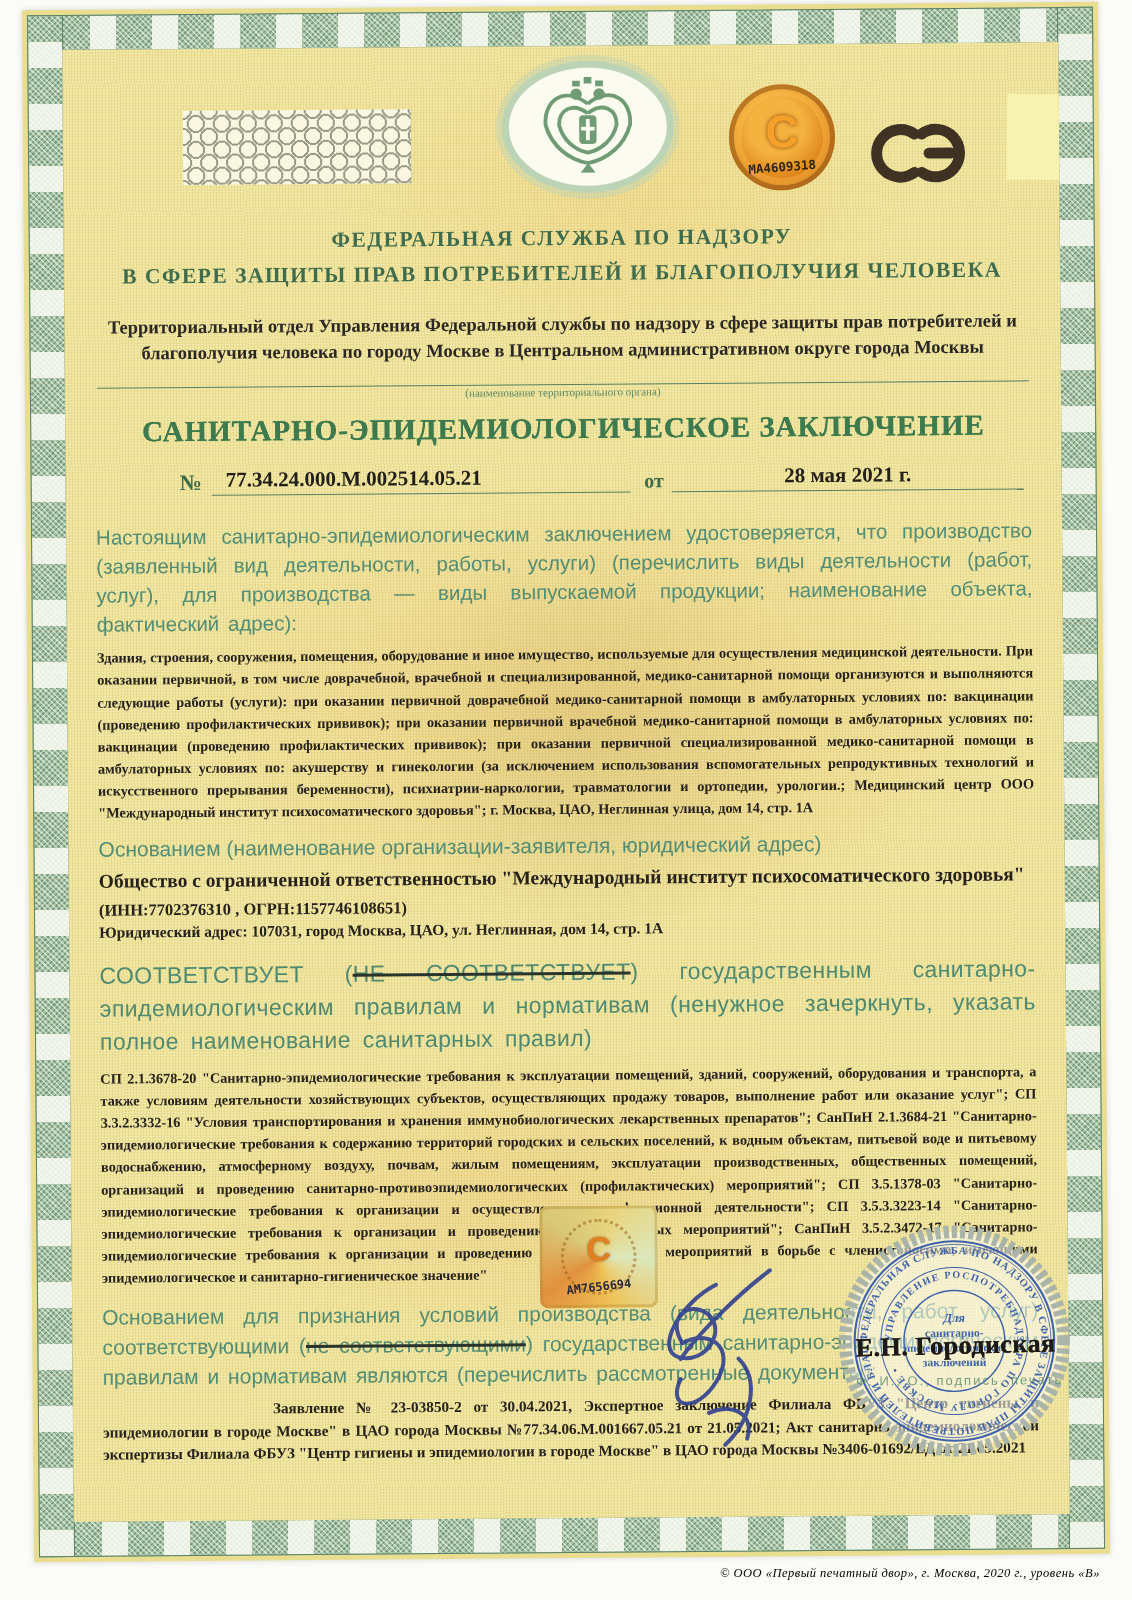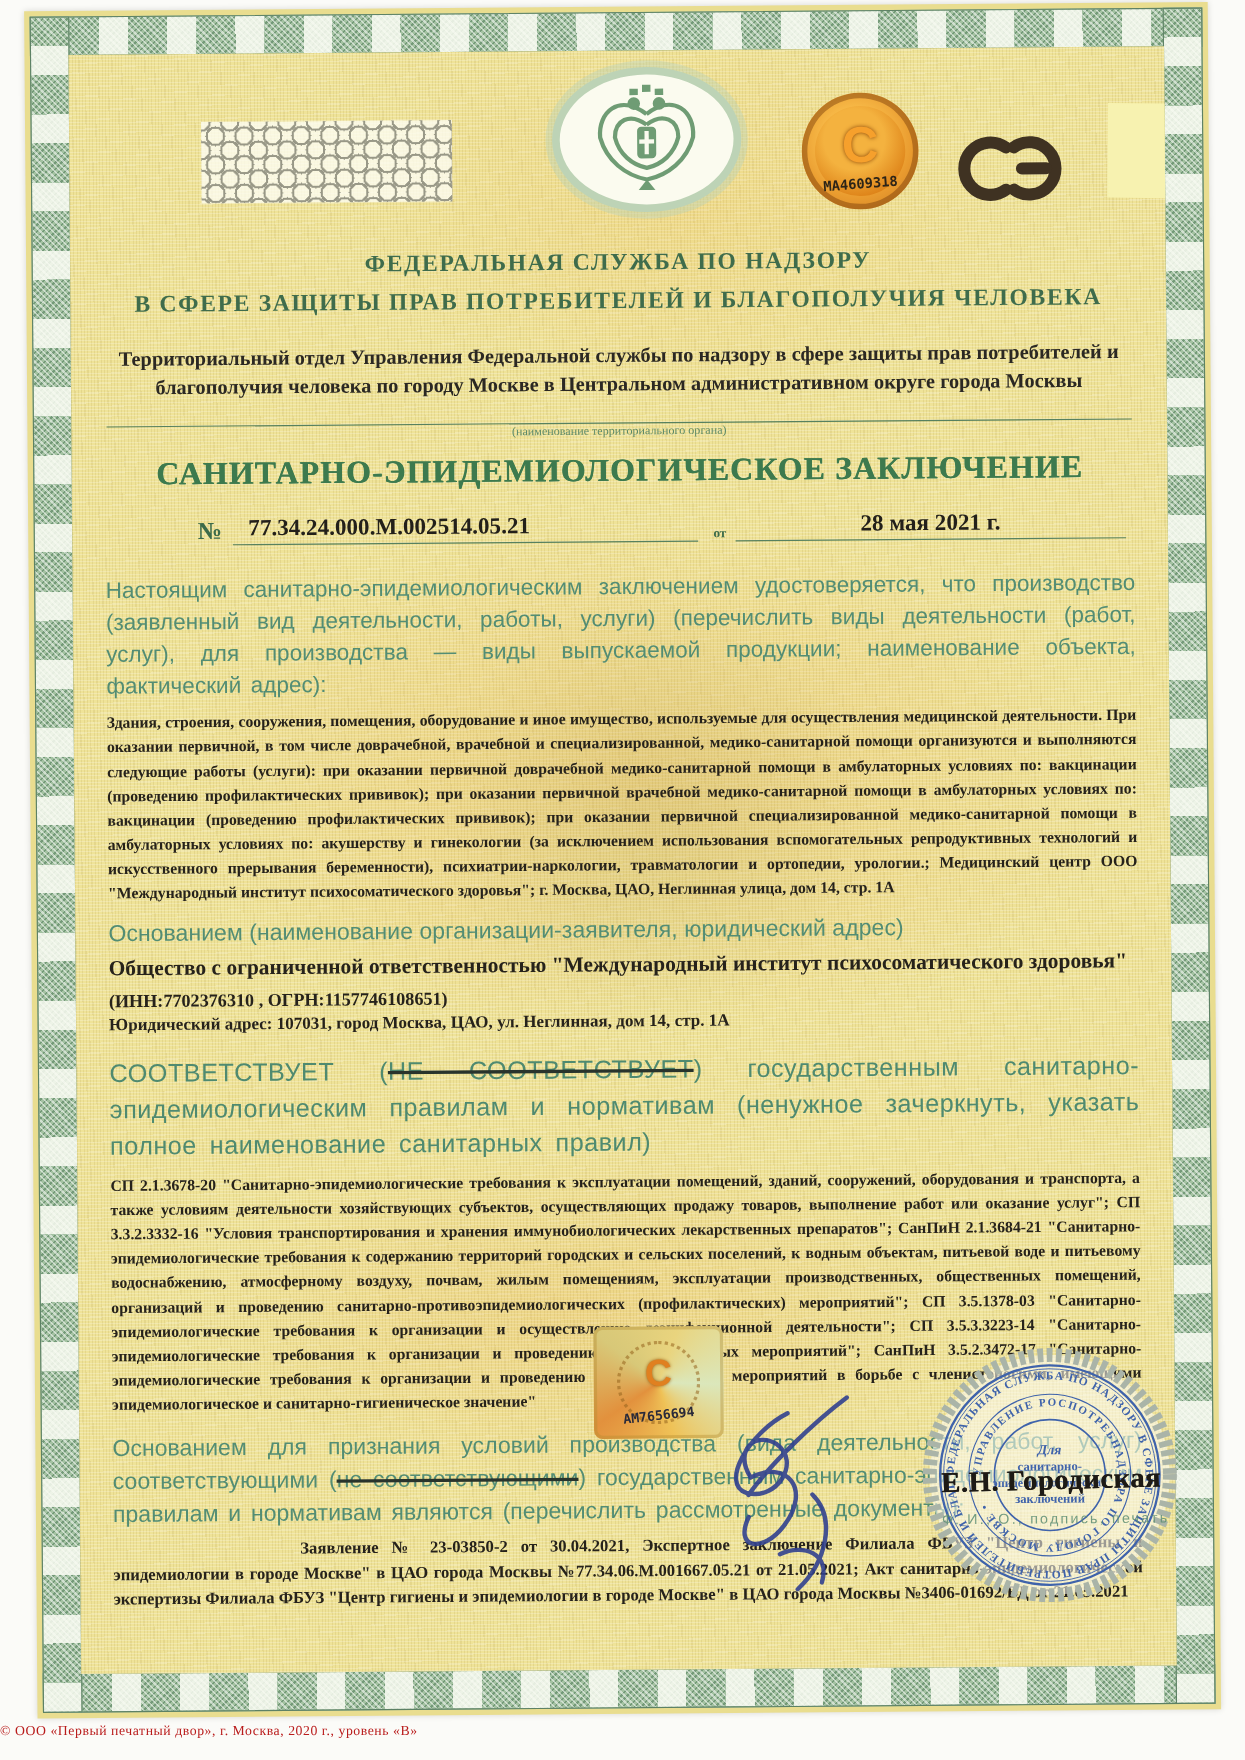--- a/index.html
+++ b/index.html
@@ -58,21 +58,21 @@
   .territorial{color:#2b2823;font-weight:bold;text-align:center;font-size:18.5px;line-height:1.4;
     margin:26px 6px 0 6px;}
   .rule{border:none;border-top:1.6px solid #57815f;margin:20px 4px 0 4px;}
   .rule-caption{color:#5d8967;font-size:11px;text-align:center;margin-top:1px;}
   .doc-title{color:#3d7a4e;font-weight:bold;text-align:center;font-size:29px;letter-spacing:1px;
     margin-top:14px;text-shadow:0.4px 0 0 #3d7a4e;}
   .num-row{display:flex;align-items:flex-end;margin:20px 10px 0 86px;
     font-weight:bold;color:#23201a;}
   .num-sym{font-size:22px;color:#3c6b4a;padding-right:10px;}
   .num-line{flex:1.15;border-bottom:1.6px solid #57815f;font-size:21px;padding:0 0 2px 14px;}
-  .ot-label{font-size:12px;color:#3c6b4a;font-weight:bold;padding:0 8px 0 14px;}
+  .ot-label{font-size:20px;color:#3c6b4a;font-weight:bold;padding:0 8px 0 14px;}
   .date-line{flex:1;border-bottom:1.6px solid #57815f;font-size:21px;text-align:center;
     padding-bottom:2px;}
   
   .green-par{font-family:"Liberation Sans",sans-serif;color:#538d74;font-size:20.5px;
     line-height:1.42;text-align:justify;margin:26px 2px 0 2px;word-spacing:3px;}
   .dense{color:#26221b;font-weight:bold;font-size:14.3px;line-height:1.55;text-align:justify;
     margin:8px 2px 0 2px;}
   .applicant-label{font-family:"Liberation Sans",sans-serif;color:#538d74;font-size:21px;
     margin:14px 2px 0 2px;}
   .company{color:#26221b;font-weight:bold;font-size:19.5px;line-height:1.45;text-align:justify;
@@ -97,22 +97,22 @@
   .holo2 .holo-num{bottom:14px;transform:translateX(-50%) rotate(-6deg);font-size:12px;color:#2a2a3a;}
   .signature{position:absolute;left:588px;top:1258px;width:220px;height:200px;pointer-events:none;}
   .stamp-wrap{position:absolute;left:772px;top:1212px;width:300px;height:252px;}
   .stamp-wrap svg{position:absolute;left:0;top:0;}
   .signer-name{position:absolute;left:-14px;top:116px;width:330px;text-align:center;
     color:#1d1a15;font-weight:bold;font-size:26px;letter-spacing:0.5px;transform:rotate(-1deg);
     text-shadow:0.4px 0 0 #1d1a15;}
   .signer-caption{position:absolute;left:30px;top:158px;width:250px;text-align:center;
     font-family:"Liberation Sans",sans-serif;color:#5e8e74;font-size:13px;letter-spacing:2px;
     opacity:0.85;}
-  .print-credit{position:absolute;left:0;top:1566px;width:1100px;
-    color:#b91c1c;font-size:12.5px;letter-spacing:0.5px;}
+  .print-credit{position:absolute;left:0;top:1566px;width:1100px;text-align:right;
+    color:#000000;font-size:12.5px;letter-spacing:0.5px;font-style:italic;}
 </style>
 </head>
 <body>
 
 <div class="page">
   <div class="band band-h band-top"></div>
   <div class="band band-h band-bottom"></div>
   <div class="band band-v band-left"></div>
   <div class="band band-v band-right"></div>
 

